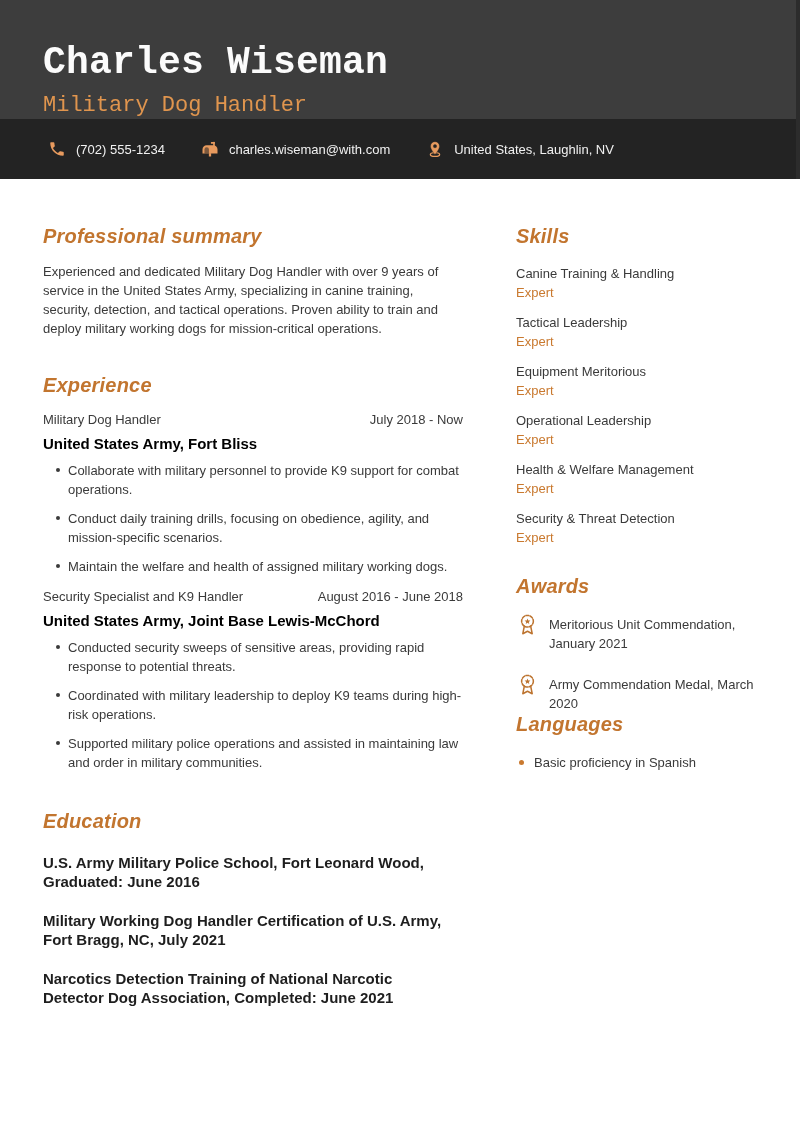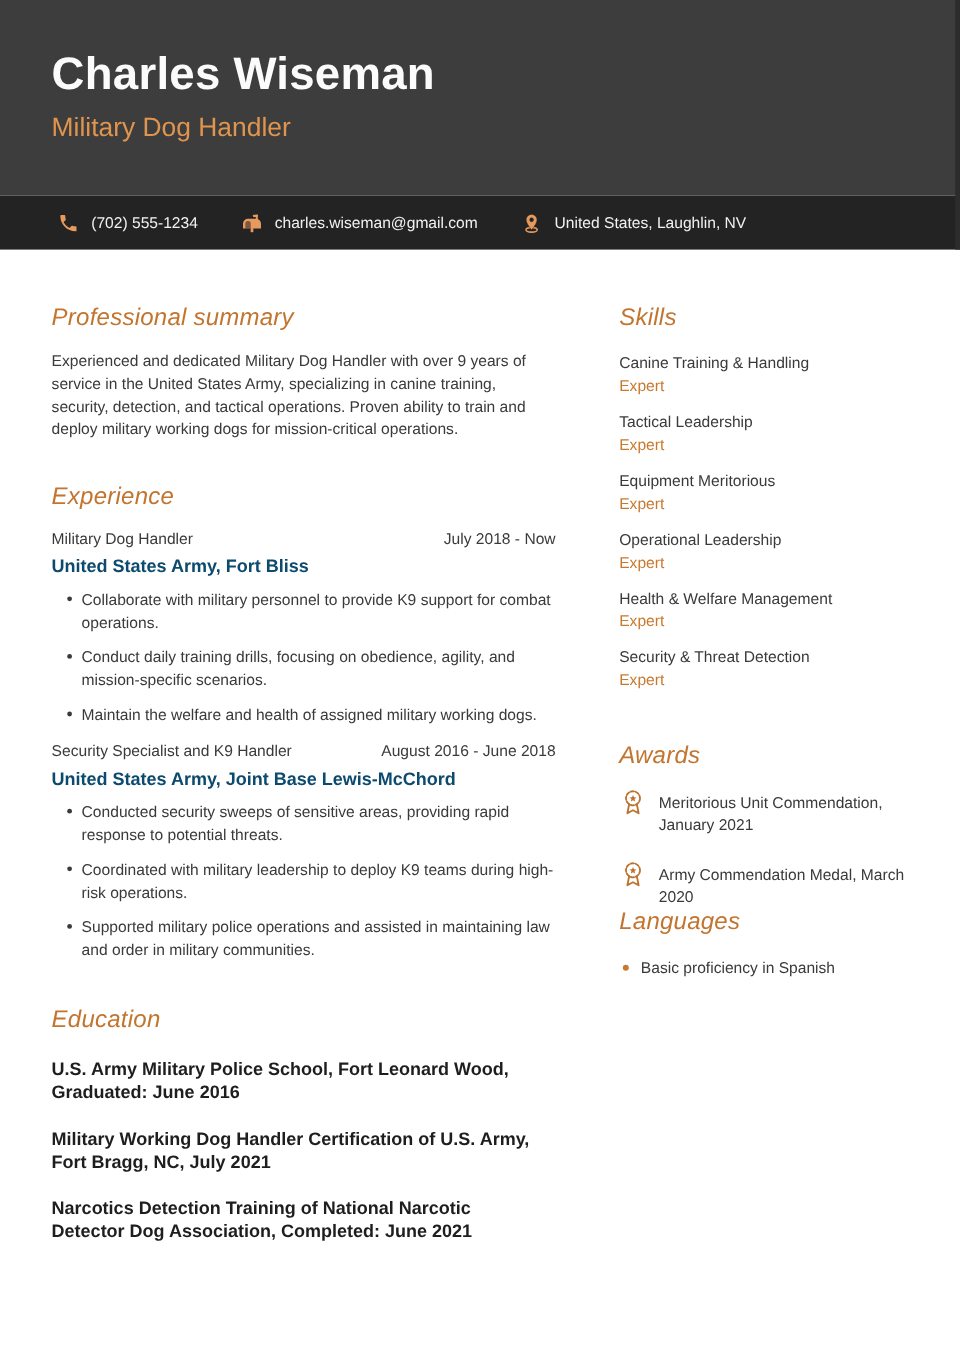--- a/index.html
+++ b/index.html
@@ -19,39 +19,40 @@
   
   .header-block { position: relative; }
   .header-block::after {
     content: "";
     position: absolute;
     top: 0; right: 0;
     width: 4px; height: 100%;
     background: #2c2c2c;
   }
   .hero {
-    height: 163px;
+    height: 119px;
     background: #3d3d3d;
     padding: 42px 43px 0 43px;
+    font-family: Liberation Mono, monospace;
   }
   .hero-name {
     color: #fbfbfb;
     font-size: 38px;
     font-weight: 700;
     letter-spacing: 0.2px;
     line-height: 1.1;
   }
   .hero-title {
     margin-top: 9px;
     color: #e0954e;
     font-size: 22px;
     font-weight: 400;
   }
   .contact-bar {
-    height: 45px;
+    height: 60px;
     background: #232323;
     display: flex;
     align-items: center;
     padding: 0 43px 0 48px;
     gap: 36px;
   }
   .contact-item { display: flex; align-items: center; gap: 10px; }
   .contact-item .txt { color: #f1f1f1; font-size: 13px; }
   .cicon { width: 18px; height: 18px; flex: 0 0 auto; display: block; }
 
@@ -61,21 +62,21 @@
     padding: 46px 40px 0 43px;
     gap: 53px;
   }
   .col-left  { width: 420px; flex: 0 0 420px; }
   .col-right { width: 244px; flex: 0 0 244px; }
 
   h2.sec {
     color: #c2752f;
     font-size: 20px;
     font-style: italic;
-    font-weight: 400;
+    font-weight: 700;
     letter-spacing: 0.2px;
   }
 
   .summary-text {
     margin-top: 14px;
     font-size: 13px;
     line-height: 19px;
     color: #3a3a3a;
   }
 
@@ -87,21 +88,21 @@
     margin-top: 13px;
     font-size: 13px;
     color: #3a3a3a;
   }
   .job-head.first { margin-top: 15px; }
   .job-dates { white-space: nowrap; }
   .employer {
     margin-top: 8px;
     font-size: 15px;
     font-weight: 700;
-    color: #0c4a6e;
+    color: #000000;
   }
   ul.bullets { margin-top: 9px; list-style: none; }
   ul.bullets li {
     position: relative;
     padding-left: 25px;
     font-size: 13px;
     line-height: 19px;
     margin-bottom: 10px;
     color: #3a3a3a;
   }
@@ -123,21 +124,21 @@
     color: #1e1e1e;
     max-width: 400px;
   }
 
   
   .skill-list { margin-top: 16px; }
   .skill-item { margin-bottom: 11px; }
   .skill-name { font-size: 13px; line-height: 19px; color: #3a3a3a; }
   .skill-level { font-size: 13px; line-height: 19px; color: #c9792f; }
 
-  .sec-awards { margin-top: 43px; }
+  .sec-awards { margin-top: 28px; }
   .award-item {
     display: flex;
     align-items: flex-start;
     gap: 10px;
     margin-top: 17px;
   }
   .award-item + .award-item { margin-top: 22px; }
   .award-icon { width: 23px; height: 23px; flex: 0 0 auto; margin-top: -2px; }
   .award-text { font-size: 13px; line-height: 19px; color: #3a3a3a; }
 
@@ -179,21 +180,21 @@
       <div class="contact-item">
         <svg class="cicon" viewBox="0 0 24 24">
           <g fill="#e79a5e">
             <path d="M2 12.5A5.5 5.5 0 0 1 7.5 7h9A5.5 5.5 0 0 1 22 12.5V18H2z"></path>
             <rect x="16.2" y="2.5" width="2.2" height="6"></rect>
             <rect x="13.2" y="2.5" width="5.2" height="2.6" rx="0.6"></rect>
             <rect x="10.5" y="17.5" width="3" height="4.5"></rect>
           </g>
           <path d="M4.6 18v-5.4a3 3 0 0 1 6 0V18z" fill="#232323" opacity="0.55"></path>
         </svg>
-        <span class="txt">charles.wiseman@gmail.com</span>
+        <span class="txt">charles.wiseman@with.com</span>
       </div>
       <div class="contact-item">
         <svg class="cicon" viewBox="0 0 24 24">
           <ellipse cx="12" cy="19.3" rx="6.2" ry="2.6" fill="none" stroke="#e79a5e" stroke-width="1.7"></ellipse>
           <path fill="#e79a5e" stroke="#232323" stroke-width="0.5" d="M12 2.2c-3.3 0-6 2.7-6 6 0 4.5 6 11.1 6 11.1s6-6.6 6-11.1c0-3.3-2.7-6-6-6zm0 8.2a2.2 2.2 0 1 1 0-4.4 2.2 2.2 0 0 1 0 4.4z"></path>
         </svg>
         <span class="txt">United States, Laughlin, NV</span>
       </div>
     </div>
   </div>

